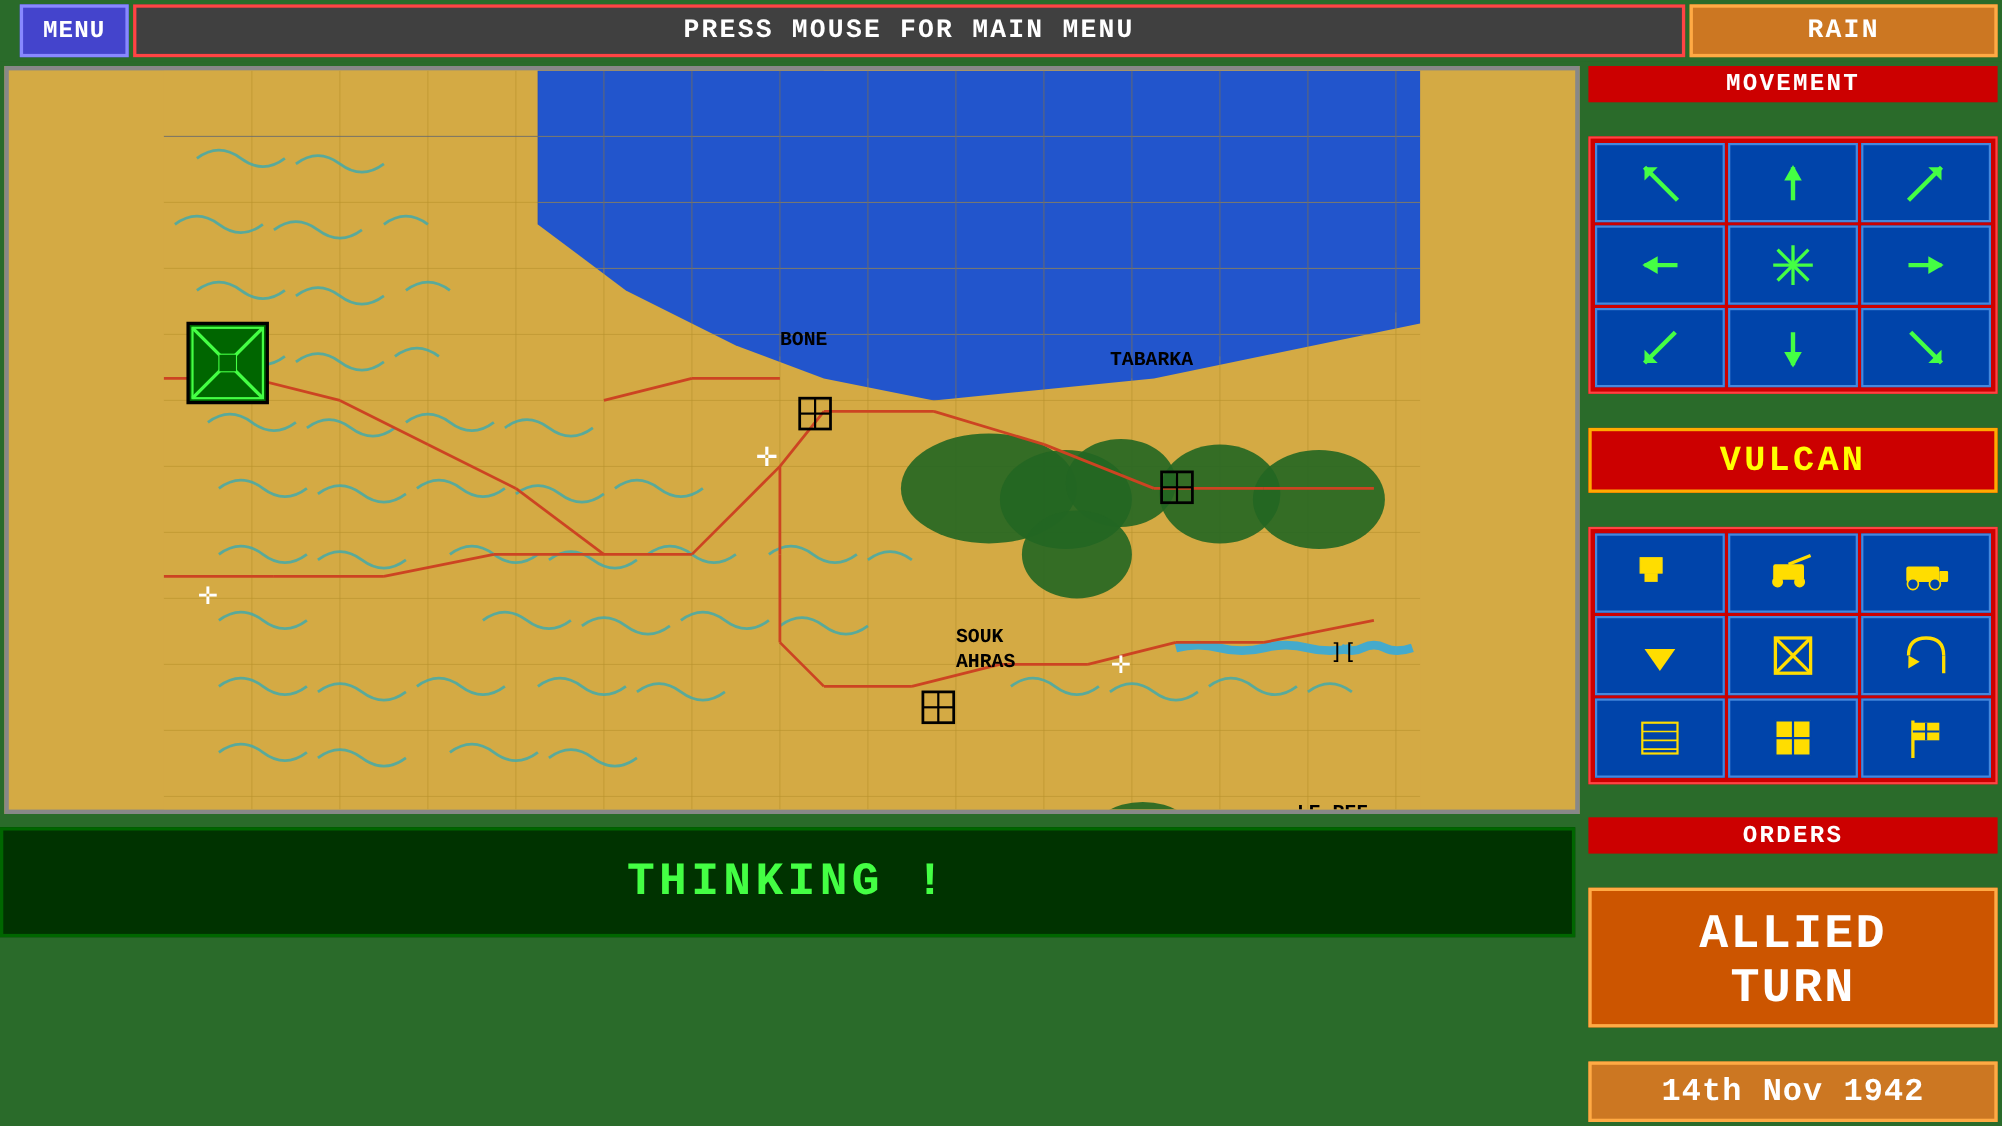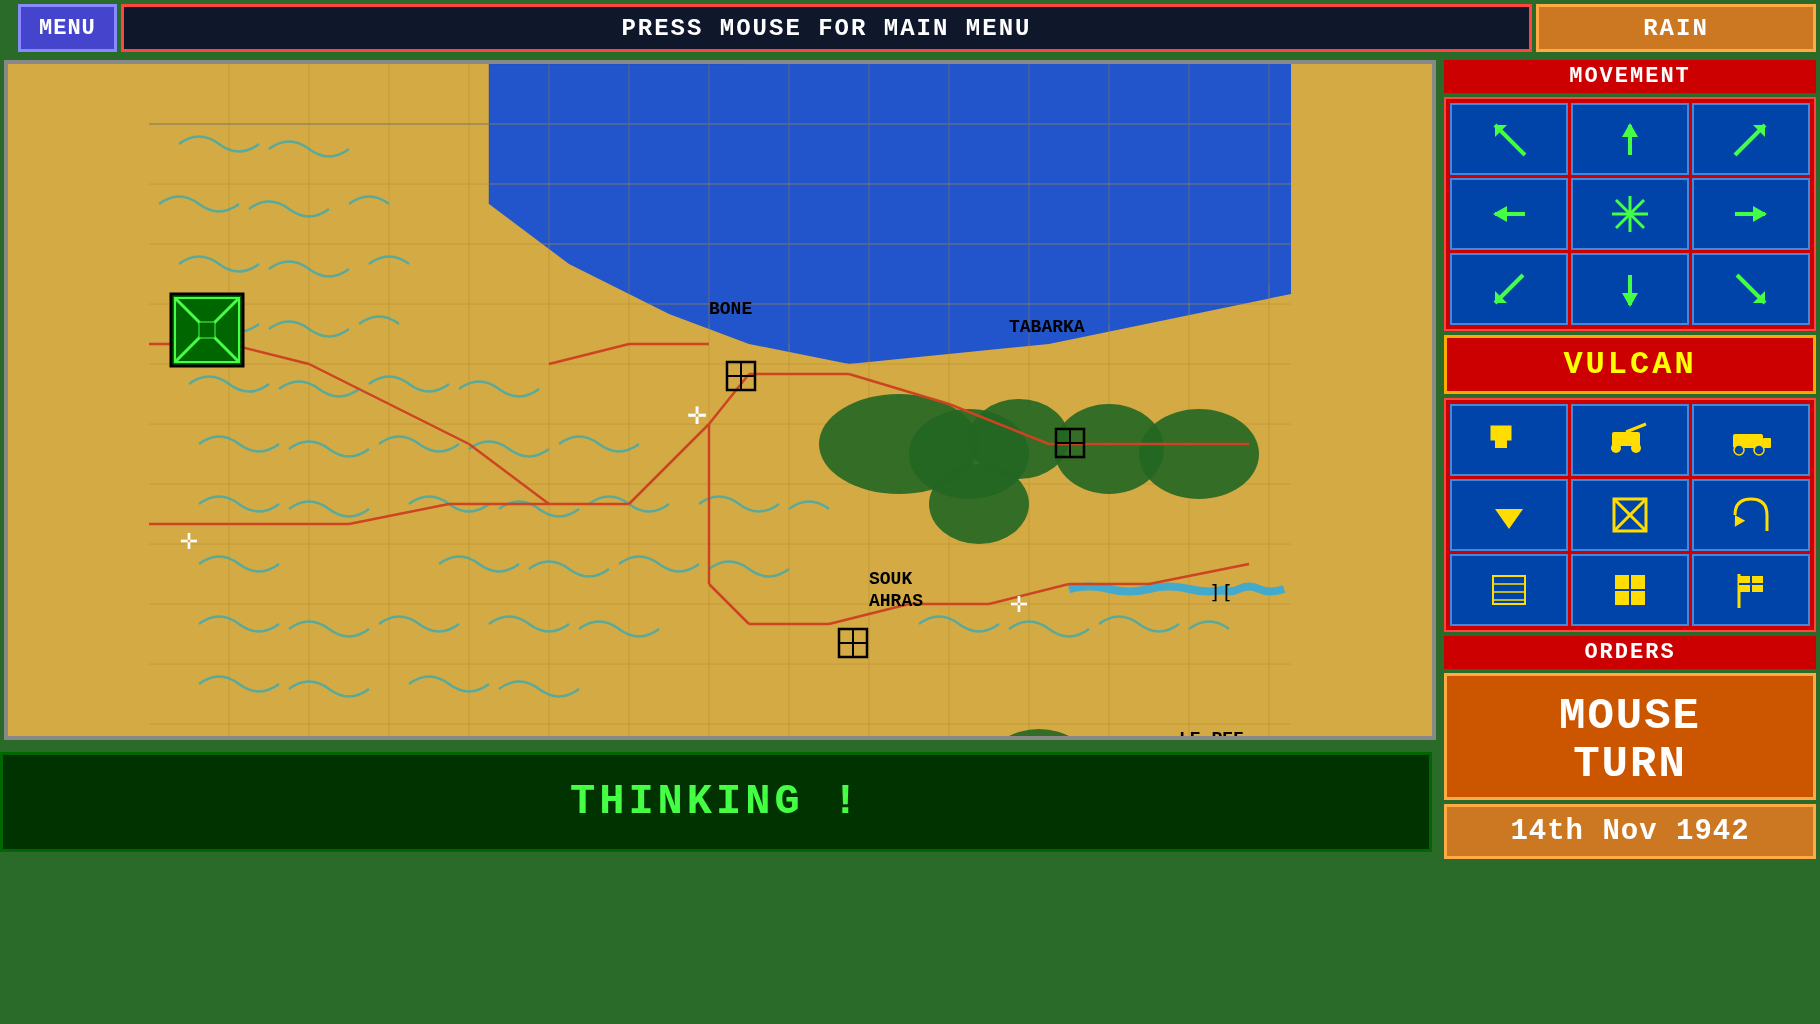--- a/index.html
+++ b/index.html
@@ -31,21 +31,21 @@
       font-size: 22px;
       font-weight: bold;
       padding: 0 18px;
       cursor: pointer;
       letter-spacing: 1px;
       margin-left: 14px;
     }
 
     #press-mouse-banner {
       flex: 1;
-      background: #0f172a;
+      background: #404040;
       border: 3px solid #ff4444;
       color: #ffffff;
       font-family: 'Courier New', monospace;
       font-size: 24px;
       font-weight: bold;
       display: flex;
       align-items: center;
       justify-content: center;
       letter-spacing: 2px;
     }
@@ -439,21 +439,21 @@
         <text x="1060" y="535" font-size="20" fill="#000" font-family="monospace">][</text>
 
       </svg>
     </div>
 
     <div id="bottom-bar" style="position:relative; width:calc(100% - 8px); height:100px; margin:0; background:#003300; border:3px solid #006600; display:flex; align-items:center; justify-content:center;">
       <span id="thinking-text">THINKING !</span>
     </div>
   </div>
 
-  <div id="sidebar" style="width:380px; flex-shrink:0; display:flex; flex-direction:column; padding:4px; gap:4px; background:#2a6b2a;">
+  <div id="sidebar" style="width:380px; flex-shrink:0; display:flex; flex-direction:column; padding:4px; gap:4px; background:#2a6b2a;justify-content:space-between;">
 
     <div id="movement-label">MOVEMENT</div>
 
     <div id="movement-grid">
 
       <div class="movement-cell">
         <svg width="44" height="44" viewBox="0 0 44 44">
             <line x1="38" y1="38" x2="8" y2="8" stroke="#44ff44" stroke-width="4"></line>
             <polygon points="8,8 20,8 8,20" fill="#44ff44"></polygon>
           </svg>
@@ -584,20 +584,20 @@
           <rect x="10" y="8" width="24" height="16" fill="#ffdd00"></rect>
           <line x1="10" y1="16" x2="34" y2="16" stroke="#0044aa" stroke-width="2"></line>
           <line x1="22" y1="8" x2="22" y2="24" stroke="#0044aa" stroke-width="2"></line>
         </svg>
       </div>
     </div>
 
     <div id="orders-label">ORDERS</div>
 
     <div id="allied-turn-panel">
-      <div>MOUSE</div>
+      <div>ALLIED</div>
       <div>TURN</div>
     </div>
 
     <div id="date-display">14th Nov 1942</div>
 
   </div>
 </div>
 
 </body></html>

